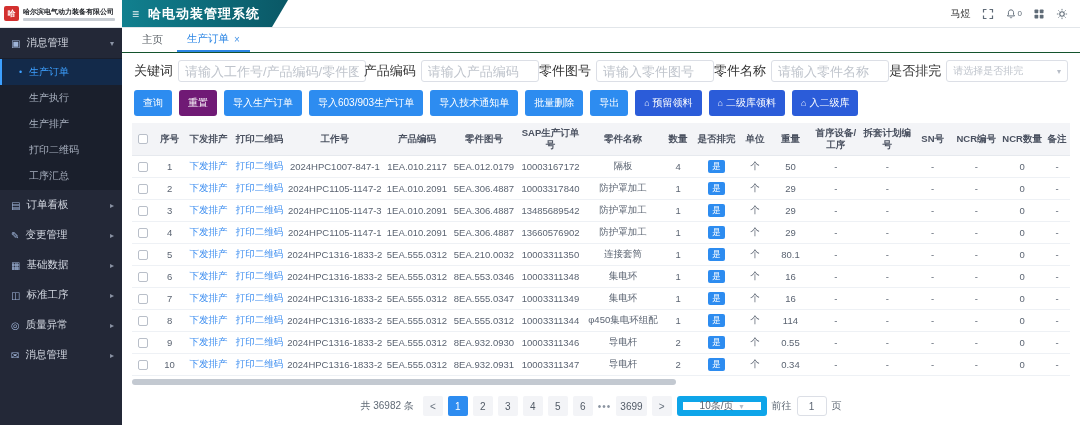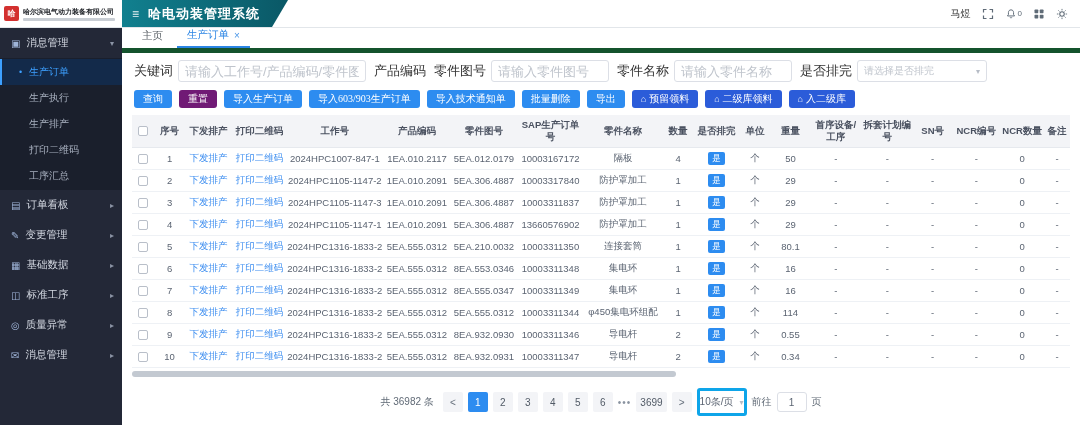--- a/index.html
+++ b/index.html
@@ -35,40 +35,40 @@
   .mi-chevron{margin-left:auto;font-size:8px;color:#8b94a5}
   .submenu{background:#1a1f2c;padding:1px 0}
   .submenu-item{height:26px;display:flex;align-items:center;padding-left:29px;position:relative;
     color:#a8b0bf;font-size:10px;cursor:pointer}
   .submenu-item.active{color:#3da0ff;background:#132a4a;box-shadow:inset 2px 0 0 #3da0ff}
   .submenu-item .dot{position:absolute;left:19px;font-size:9px}
 
   
   .content{position:absolute;top:28px;left:122px;right:0;bottom:0;background:#fff;
     display:flex;flex-direction:column;overflow:hidden}
-  .tabbar{height:25px;flex:none;border-bottom:5px solid #14532d;display:flex;align-items:flex-end;
+  .tabbar{height:25px;flex:none;border-bottom:1px solid #14532d;display:flex;align-items:flex-end;
     gap:4px;padding:0 10px;background:#fff}
   .tab{height:24px;display:flex;align-items:center;gap:5px;padding:0 10px;font-size:10.5px;
     color:#5a6066;cursor:pointer}
   .tab.active{color:#2b85e4;border-bottom:2px solid #2b85e4}
   .tab-close{font-size:10px;color:inherit;opacity:.85}
 
   .filters{flex:none;display:flex;align-items:center;gap:8px;padding:7px 12px 3px}
   .f-label{font-size:13px;color:#333;flex:none}
   .f-input{height:22px;width:118px;border:1px solid #dcdfe6;border-radius:3px;padding:0 6px;
     font-size:13px;color:#333;font-family:inherit;outline:none}
   .f-input::placeholder{color:#bfc4cc}
   .f-input.wide{width:188px}
   .f-select{height:22px;width:130px;border:1px solid #dcdfe6;border-radius:3px;padding:0 6px;
     display:flex;align-items:center;justify-content:space-between;font-size:10px;color:#bfc4cc;cursor:pointer}
   .sel-arrow{color:#b6bcc6;font-size:8px}
 
   .toolbar{flex:none;display:flex;align-items:center;gap:7px;padding:5px 12px 7px}
-  .btn{height:18px;border:none;border-radius:3px;padding:0 9px;font-size:10px;color:#fff;
-    cursor:pointer;font-family:Liberation Serif, serif;display:inline-flex;align-items:center;gap:3px;white-space:nowrap}
+  .btn{height:26px;border:none;border-radius:3px;padding:0 9px;font-size:10px;color:#fff;
+    cursor:pointer;font-family:Liberation Sans, sans-serif;display:inline-flex;align-items:center;gap:3px;white-space:nowrap}
   .btn.primary{background:#2d8cf0}
   .btn.warning{background:#701a75}
   .btn.dark{background:#2b5cd9}
   .b-icon{font-size:9px;line-height:1}
 
   .table-wrap{flex:none;padding:0 10px}
   table{width:100%;border-collapse:collapse;table-layout:fixed;font-size:9.5px}
   thead th{background:#f3f4f7;color:#4a5160;font-weight:bold;padding:2px 1px;height:32px;
     line-height:1.25;text-align:center;border-bottom:1px solid #e6e9ee;overflow:hidden}
   tbody td{height:22px;padding:0 1px;text-align:center;color:#5b6472;border-bottom:1px solid #eef1f5;
@@ -85,22 +85,22 @@
   .pagination{flex:none;margin-top:auto;display:flex;align-items:center;justify-content:center;
     gap:5px;padding:6px 14px 9px;font-size:10px;color:#606a76}
   .pg-total{margin-right:4px}
   .pg-btn{min-width:20px;height:20px;border:none;background:#f3f4f7;color:#66707c;border-radius:2px;
     font-size:10px;cursor:pointer;font-family:inherit}
   .pg-pages{display:inline-flex;gap:5px;align-items:center}
   .pg-num{min-width:20px;height:20px;display:inline-flex;align-items:center;justify-content:center;
     background:#f3f4f7;border-radius:2px;padding:0 4px;cursor:pointer;color:#515a66}
   .pg-num.active{background:#2d8cf0;color:#fff}
   .pg-ellipsis{color:#8a93a0;letter-spacing:1px}
-  .pg-size{height:28px;border:3px solid #0ea5e9;border-radius:3px;display:inline-flex;align-items:center;
-    gap:6px;padding:0 0;color:#5b6472;cursor:pointer}
+  .pg-size{height:20px;border:6px solid #0ea5e9;border-radius:3px;display:inline-flex;align-items:center;
+    gap:6px;padding:0 17px;color:#5b6472;cursor:pointer}
   .pg-goto{width:30px;height:20px;border:1px solid #dcdfe6;border-radius:3px;text-align:center;
     font-size:10px;color:#5b6472;font-family:inherit;outline:none}
 </style>
 </head>
 <body>
 
 <div class="app">
 
   <header class="topbar">
     <div class="logo-box">
@@ -217,20 +217,21 @@
         </div>
       </div>
 
     <div class="filters">
         <div class="filter-field" style="display: flex; align-items: center; gap: 5px;">
           <span class="f-label">关键词</span>
           <input class="f-input wide" placeholder="请输入工作号/产品编码/零件图号" style="">
         </div>
         <div class="filter-field" style="display: flex; align-items: center; gap: 5px;">
           <span class="f-label">产品编码</span>
+          <input class="f-input" placeholder="请输入产品编码" style="">
         </div>
         <div class="filter-field" style="display: flex; align-items: center; gap: 5px;">
           <span class="f-label">零件图号</span>
           <input class="f-input" placeholder="请输入零件图号" style="">
         </div>
         <div class="filter-field" style="display: flex; align-items: center; gap: 5px;">
           <span class="f-label">零件名称</span>
           <input class="f-input" placeholder="请输入零件名称" style="">
         </div>
         <div class="filter-field" style="display: flex; align-items: center; gap: 5px;">
@@ -368,21 +369,21 @@
               <td>-</td>
             </tr>
             <tr>
               <td><span class="cb"></span></td>
               <td>3</td>
               <td><span class="link">下发排产</span></td>
               <td><span class="link">打印二维码</span></td>
               <td>2024HPC1105-1147-3</td>
               <td>1EA.010.2091</td>
               <td>5EA.306.4887</td>
-              <td>10003311837</td>
+              <td>13485689542</td>
               <td>防护罩加工</td>
               <td>1</td>
               <td><span class="badge">是</span></td>
               <td>个</td>
               <td>29</td>
               <td>-</td>
               <td>-</td>
               <td>-</td>
               <td>-</td>
               <td>0</td>

